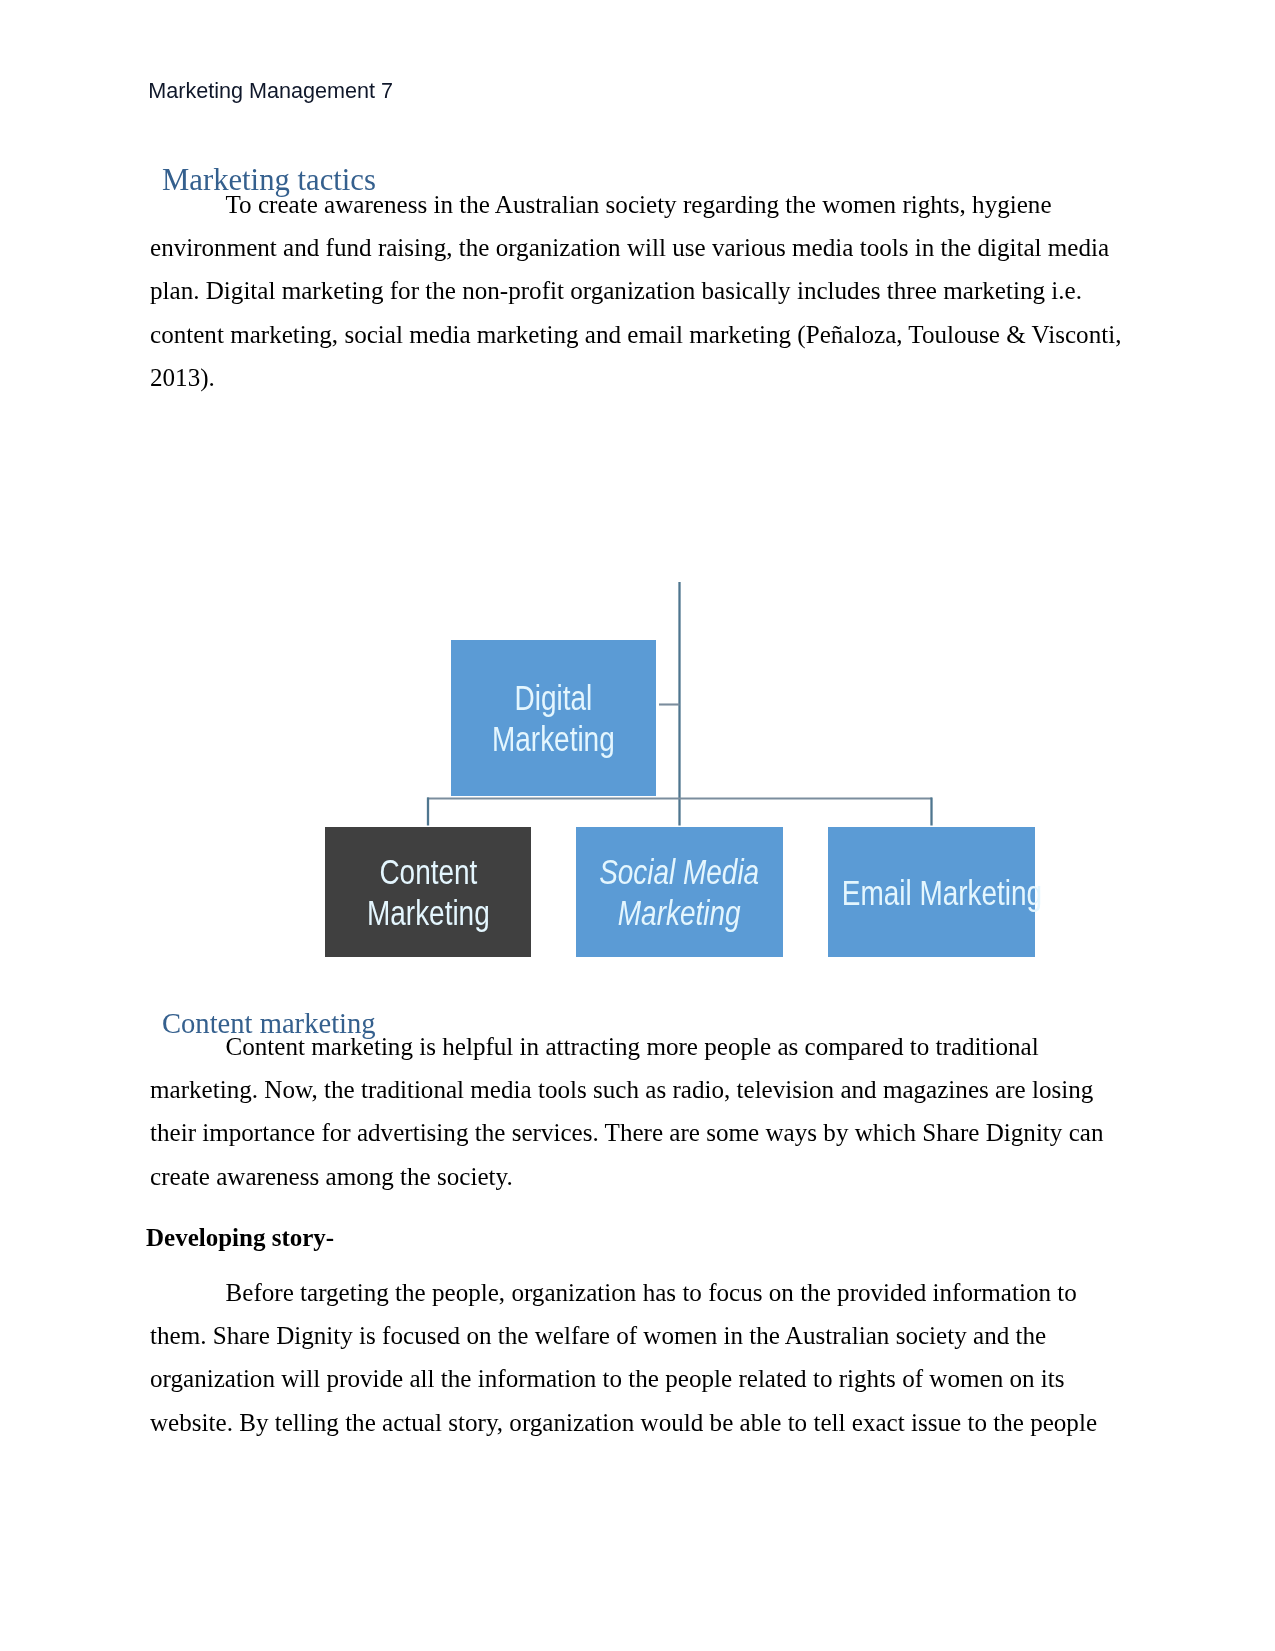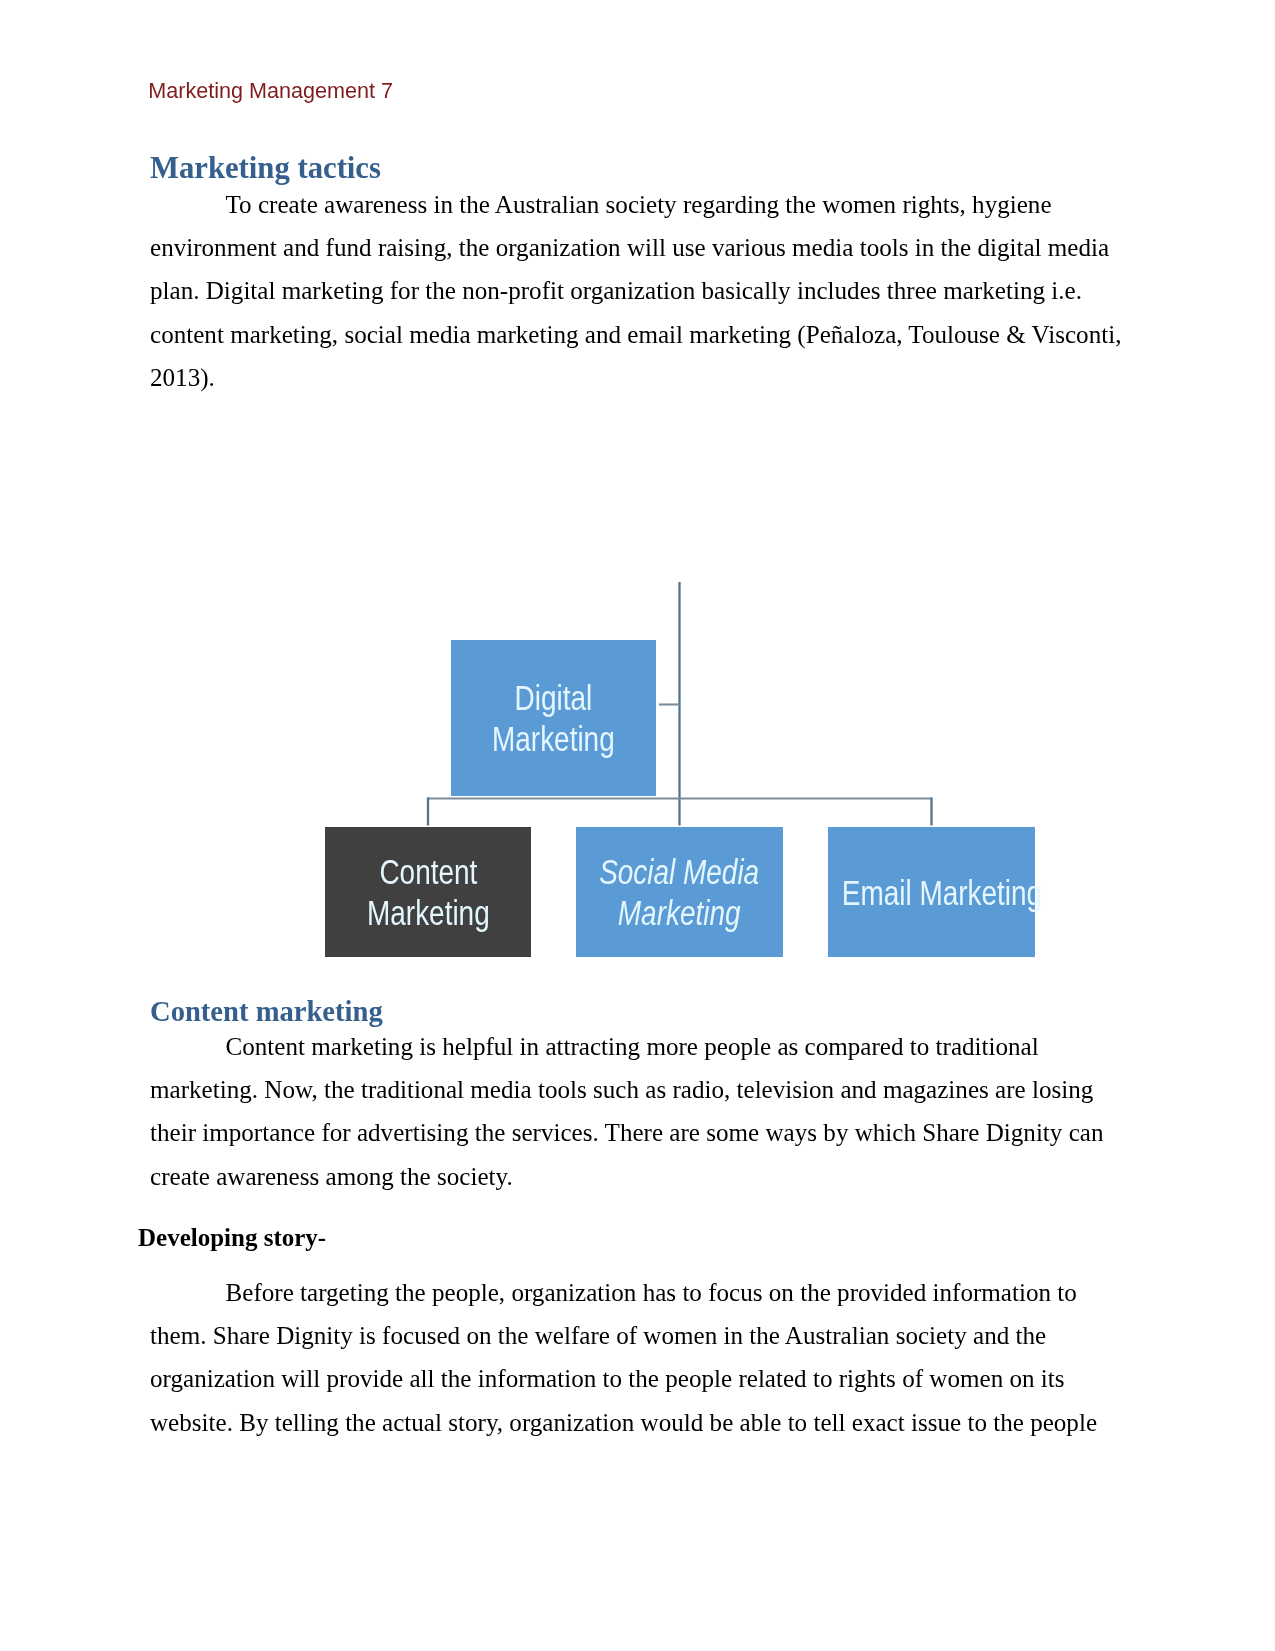--- a/index.html
+++ b/index.html
@@ -5,38 +5,38 @@
 <style>
   html, body { margin:0; padding:0; background:#ffffff; }
   body { width:1275px; height:1651px; overflow:hidden;
          font-family:"Liberation Serif", serif; color:#000000;
          -webkit-font-smoothing:antialiased; }
   .page { position:relative; width:1275px; height:1651px; background:#ffffff; overflow:hidden; }
 
   .running-head {
     position:absolute; left:148.2px; top:77.5px;
     font-family:"Liberation Sans", sans-serif;
-    font-size:21.6px; line-height:25px; color:#7f1d1d; white-space:nowrap;
+    font-size:21.6px; line-height:25px; color:#0f172a; white-space:nowrap;
     transform:translateZ(0);
   }
 
   .heading {
-    position:absolute; left:150px; margin:0; white-space:nowrap;
-    font-family:"Liberation Serif", serif; font-weight:bold;
+    position:absolute; left:150px; margin:12px; white-space:nowrap;
+    font-family:"Liberation Serif", serif; font-weight:normal;
     font-size:30.7px; line-height:34px; color:#35608e; transform:translateZ(0);
   }
 
   .para {
     position:absolute; left:150px; width:978px; margin:0;
     font-size:25.1px; line-height:43.2px; text-align:left;
     text-indent:75.5px; color:#000000; transform:translateZ(0);
   }
 
   .bold-lead {
-    position:absolute; left:138px; margin:0;
+    position:absolute; left:146px; margin:0;
     font-size:25px; line-height:43.8px; font-weight:bold; white-space:nowrap; transform:translateZ(0);
   }
 
   
   .chart { position:absolute; left:0; top:0; width:1275px; height:1651px; filter:blur(0.7px); }
   .node {
     position:absolute; box-sizing:border-box;
     display:flex; align-items:center; justify-content:center;
     background:#5b9bd5;
   }

